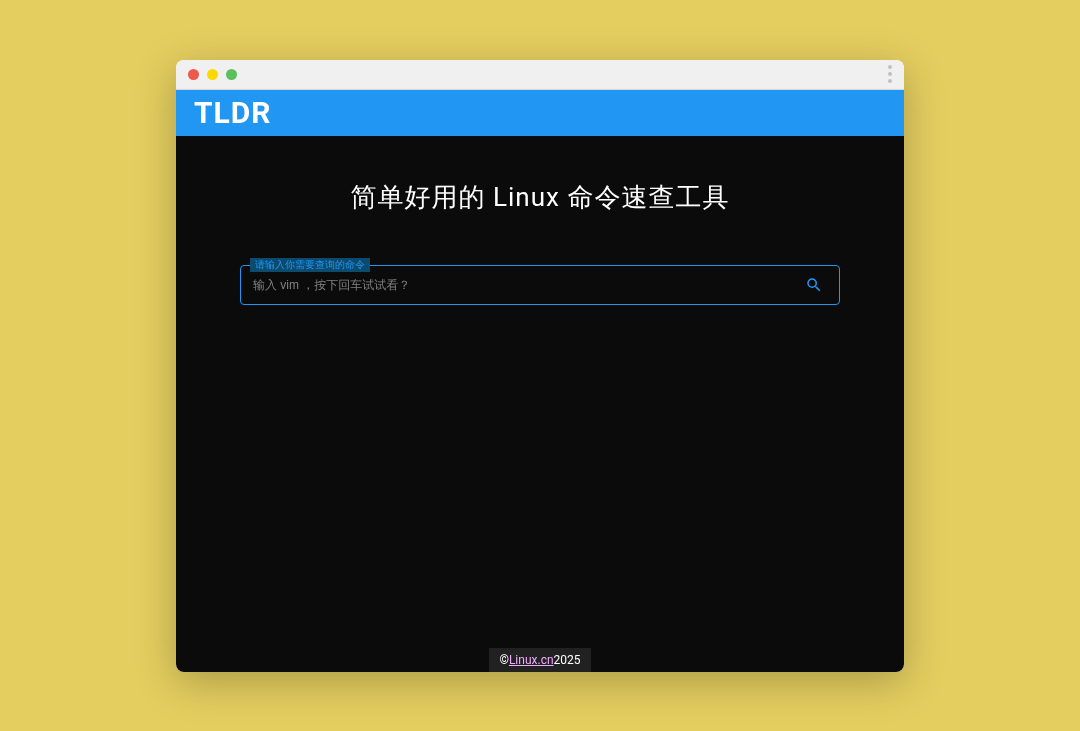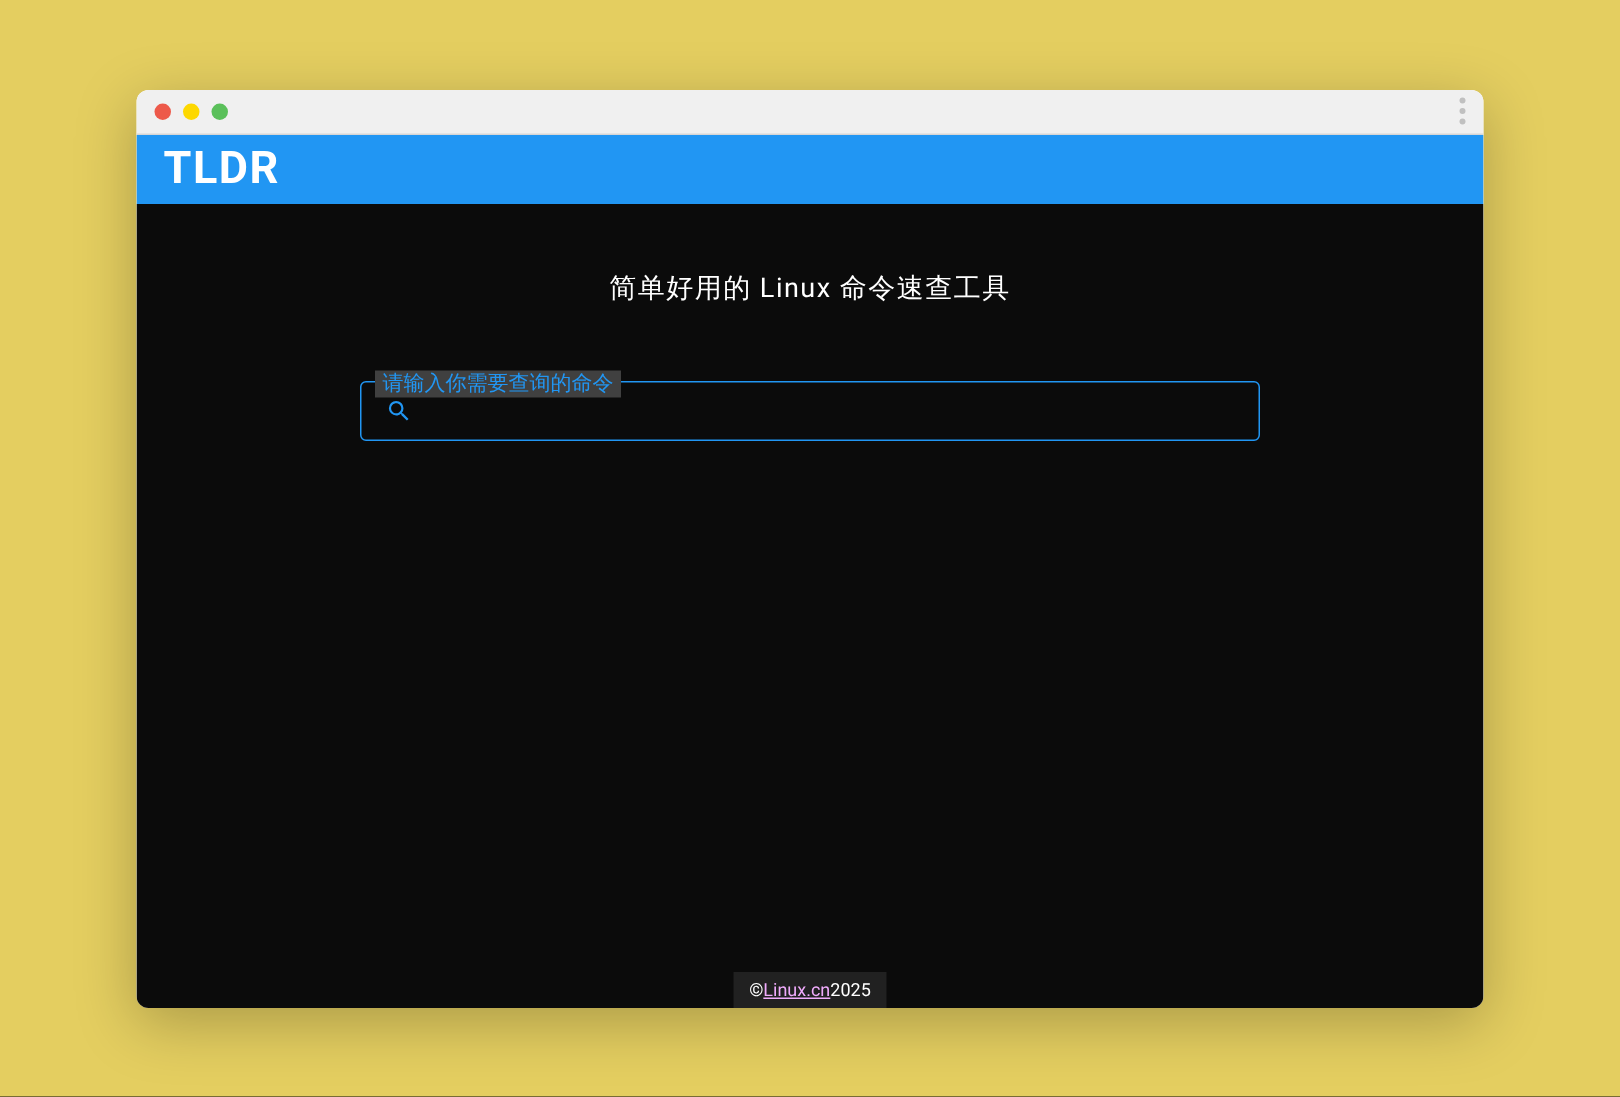--- a/index.html
+++ b/index.html
@@ -10,21 +10,21 @@
     body {
       background: #e4ce60;
       width: 1080px;
       height: 731px;
       font-family: -apple-system, BlinkMacSystemFont, "Segoe UI", Roboto, "Helvetica Neue", Arial, "PingFang SC", "Hiragino Sans GB", "Microsoft YaHei", sans-serif;
       display: flex;
       align-items: center;
       justify-content: center;
     }
     .browser-window {
-      width: 898px;
+      width: 728px;
       height: 612px;
       border-radius: 8px;
       overflow: hidden;
       box-shadow: 0 10px 40px rgba(0,0,0,0.25);
       display: flex;
       flex-direction: column;
       background: #fff;
     }
     .browser-chrome {
       height: 30px;
@@ -76,37 +76,37 @@
       flex: 1;
       background: #0b0b0b;
       display: flex;
       flex-direction: column;
       align-items: center;
       padding-top: 44px;
       position: relative;
     }
     .tagline {
       color: #fff;
-      font-size: 18px;
+      font-size: 26px;
       font-weight: 400;
       margin-bottom: 50px;
       letter-spacing: 1px;
     }
     .search-wrap {
       position: relative;
       width: 600px;
     }
     .field-legend {
       position: absolute;
       top: -7px;
       left: 10px;
-      background: #404040;
+      background: #0c4a6e;
       padding: 0 5px;
       color: #2196f3;
-      font-size: 14px;
+      font-size: 10px;
     }
     .search-box {
       width: 100%;
       height: 40px;
       background: transparent;
       border: 1px solid #2196f3;
       border-radius: 4px;
       display: flex;
       align-items: center;
       padding: 0 12px;
@@ -165,20 +165,21 @@
   <div class="app-header">
     <div class="app-title">TLDR</div>
   </div>
 
   <div class="app-body">
     <div class="tagline">简单好用的 Linux 命令速查工具</div>
 
     <div class="search-wrap">
       <div class="field-legend">请输入你需要查询的命令</div>
       <div class="search-box">
+        <input class="search-input" type="text" placeholder="输入 vim ，按下回车试试看？" style="">
         <button class="search-btn">
           <svg width="18" height="18" viewBox="0 0 24 24" fill="none">
             <path d="M15.5 14h-.79l-.28-.27A6.471 6.471 0 0 0 16 9.5 6.5 6.5 0 1 0 9.5 16c1.61 0 3.09-.59 4.23-1.57l.27.28v.79l5 4.99L20.49 19l-4.99-5zm-6 0C7.01 14 5 11.99 5 9.5S7.01 5 9.5 5 14 7.01 14 9.5 11.99 14 9.5 14z" fill="#2196f3"></path>
           </svg>
         </button>
       </div>
     </div>
 
     <div style="flex:1"></div>
 

